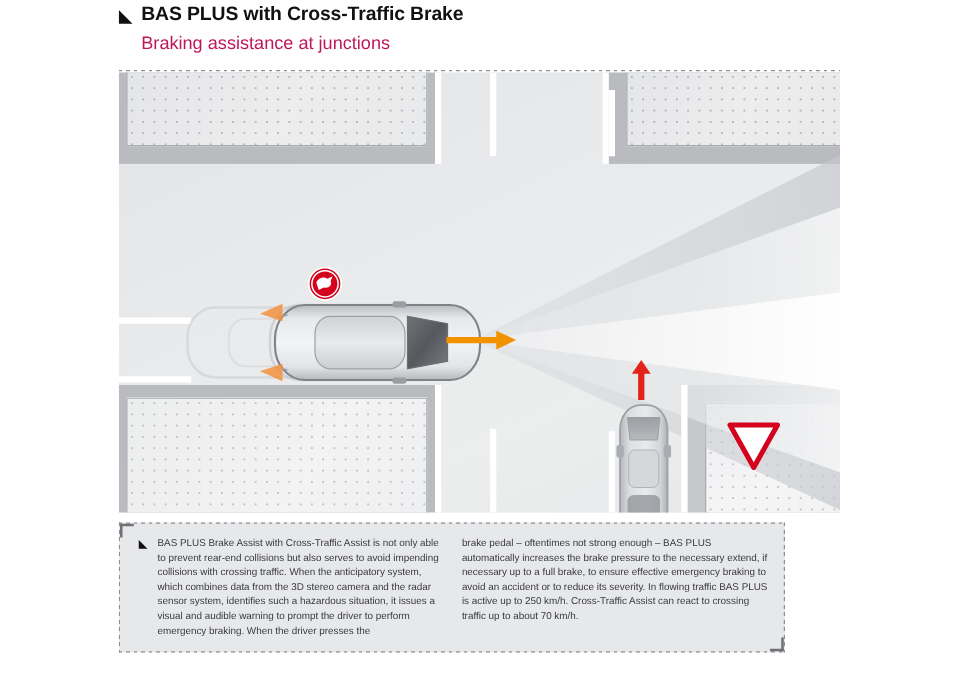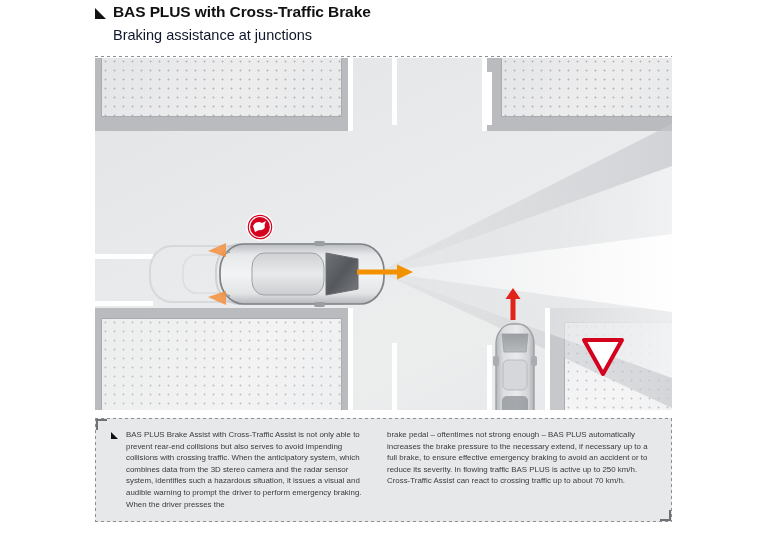--- a/index.html
+++ b/index.html
@@ -44,21 +44,21 @@
     font-size: 15.5px;
     font-weight: bold;
     color: #111111;
     letter-spacing: -0.1px;
     line-height: 20px;
     margin: 0;
   }
   #page-subtitle {
     font-size: 14.5px;
     font-weight: normal;
-    color: #0f172a;
+    color: #be185d;
     line-height: 20px;
     margin: 3px 0 0 18px;
   }
 
   
   #illustration {
     position: absolute;
     left: 95px;
     top: 58px;
     width: 577px;
@@ -160,21 +160,21 @@
     background-image: repeating-linear-gradient(to right,
         #8d8f92 0 3px, transparent 3px 6px);
   }
   #dash-top { top: 56px; }
 
   
   #caption-box {
     position: absolute;
     left: 95px;
     top: 418px;
-    width: 577px;
+    width: 533px;
     height: 104px;
     background: #e7e8ea;
     box-sizing: border-box;
   }
   #caption-box .edge {
     position: absolute;
     background-image: repeating-linear-gradient(to right,
         #8d8f92 0 3px, transparent 3px 6px);
     height: 1px;
     left: 0; right: 0;

